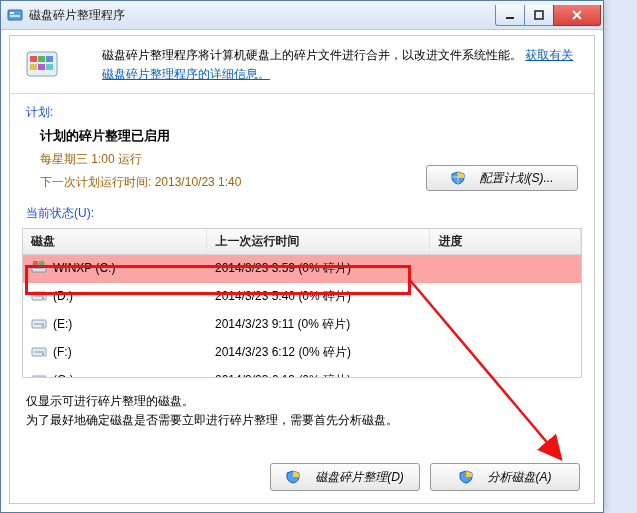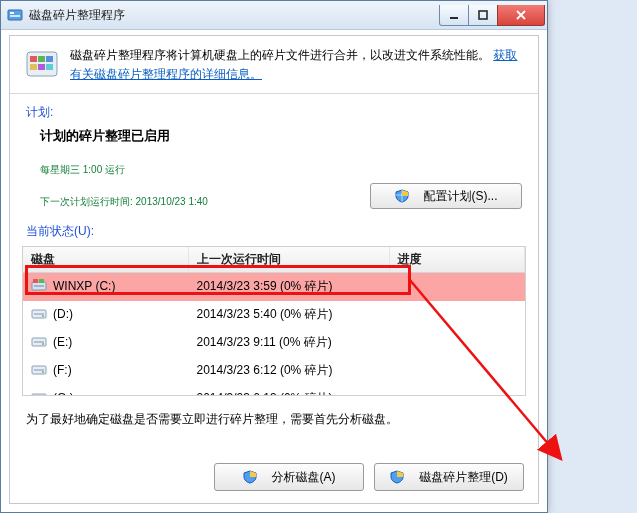--- a/index.html
+++ b/index.html
@@ -1,37 +1,37 @@
 <!DOCTYPE html>
 <html><head>
 <meta charset="utf-8">
 <style>
   html,body{margin:0;padding:0;font-family:"Microsoft YaHei","Segoe UI",Tahoma,sans-serif;font-size:12px;color:#000;background:#dfe9f5;}
-  .window{width:548px;height:513px;background:#fff;border:1px solid #5a7ca0;box-sizing:border-box;position:relative;box-shadow:0 0 8px rgba(0,0,0,.25);}
+  .window{width:604px;height:513px;background:#fff;border:1px solid #5a7ca0;box-sizing:border-box;position:relative;box-shadow:0 0 8px rgba(0,0,0,.25);}
   .titlebar{height:28px;background:linear-gradient(#eef4fb,#d7e4f2);display:flex;align-items:center;padding:0 0 0 6px;border-bottom:1px solid #b8c9dc;}
   .titlebar .ticon{width:16px;height:16px;margin-right:6px;}
   .titlebar .ttxt{flex:1;font-size:12px;color:#1a1a1a;}
   .winbtns{display:flex;height:20px;margin-right:2px;}
   .winbtn{width:28px;height:20px;border:1px solid #6f8aa8;border-top:none;margin-left:-1px;display:flex;align-items:center;justify-content:center;background:linear-gradient(#f7fbff,#d6e4f4);position:relative;}
   .winbtn.min{border-bottom-left-radius:3px;}
   .winbtn.close{width:46px;background:linear-gradient(#f07a74,#d9443c);border-color:#963630;border-bottom-right-radius:3px;}
   .winbtn svg{display:block;}
   .client{position:absolute;left:8px;right:8px;top:34px;bottom:8px;background:#fff;border:1px solid #c8c8c8;}
-  .banner{display:flex;align-items:flex-start;padding:10px 14px;border-bottom:1px solid #d9d9d9;background:#fff;}
+  .banner{display:flex;align-items:flex-start;padding:10px 14px;border-bottom:1px solid #d9d9d9;background:#fff;gap:32px;}
   .bicon{width:36px;height:36px;flex:0 0 36px;margin-right:10px;}
   .btext{font-size:12px;line-height:1.55;}
   .btext a{color:#0a5ec2;text-decoration:underline;cursor:pointer;}
   .section{padding:10px 16px 0 16px;}
   .sec-title{color:#1d4ed8;font-size:12px;margin-bottom:6px;}
   .sched-row{display:flex;align-items:flex-end;}
   .sched-left{flex:1;padding-left:14px;}
   .sched-left b{font-weight:bold;font-size:13px;}
-  .sched-left .line{margin-top:18px;font-size:10px;color:#15803d;}
+  .sched-left .line{margin-top:6px;font-size:12px;color:#a16207;}
   .cfg-btn{width:152px;height:26px;}
-  button.std{background:linear-gradient(#fdfdfd,#e7e7e7);border:1px solid #9a9a9a;border-radius:3px;font-size:12px;font-family:inherit;display:inline-flex;align-items:center;justify-content:center;gap:15px;cursor:pointer;padding:0 10px;}
+  button.std{background:linear-gradient(#fdfdfd,#e7e7e7);border:1px solid #9a9a9a;border-radius:3px;font-size:12px;font-family:inherit;display:inline-flex;align-items:center;justify-content:center;gap:15px;cursor:pointer;padding:0 10px;font-style:italic;}
   .shield{width:14px;height:14px;}
   .listwrap{margin:6px 12px 0 12px;border:1px solid #d0d0d0;height:148px;overflow:auto;}
   table.disk{width:100%;border-collapse:collapse;table-layout:fixed;}
   table.disk th{background:linear-gradient(#fbfbfb,#ececec);border-bottom:1px solid #d4d4d4;border-right:1px solid #e5e5e5;text-align:left;font-weight:bold;font-size:12px;padding:4px 8px;color:#222;}
   table.disk td{padding:4px 8px;font-size:12px;border-bottom:1px solid transparent;white-space:nowrap;}
   table.disk tr.sel td{background:#fca5a5;}
   .dicon{display:inline-block;vertical-align:-3px;margin-right:6px;}
   .note{padding:14px 16px 0 16px;font-size:12px;line-height:1.6;}
   .actions{position:absolute;right:14px;bottom:12px;display:flex;gap:10px;}
   .actions button{width:150px;height:28px;}
@@ -181,42 +181,43 @@
                     <circle cx="12" cy="11" r="0.9" fill="#6fa65a"></circle>
                   </svg></span>(G:)</td>
               <td>2014/3/23 6:13 (0% 碎片)</td>
               <td></td>
             </tr>
           </tbody>
       </table>
     </div>
 
     <div class="note">
+      <div>仅显示可进行碎片整理的磁盘。</div>
       <div>为了最好地确定磁盘是否需要立即进行碎片整理，需要首先分析磁盘。</div>
     </div>
 
     <div class="actions">
+      <button class="std">
+        <span class="shield">
+          <svg viewBox="0 0 14 14">
+              <path d="M7 1 L13 3 V7 C13 10 10 12.5 7 13 C4 12.5 1 10 1 7 V3 Z" fill="#4f9ef0" stroke="#1a5fb4"></path>
+              <path d="M7 1 L13 3 V7 H7 Z" fill="#f6c945"></path>
+            </svg>
+        </span>
+        <span>磁盘碎片整理(D)</span>
+      </button>
       <button class="std">
         <span class="shield">
           <svg viewBox="0 0 14 14">
               <path d="M7 1 L13 3 V7 C13 10 10 12.5 7 13 C4 12.5 1 10 1 7 V3 Z" fill="#4f9ef0" stroke="#1a5fb4"></path>
               <path d="M7 1 L13 3 V7 H7 Z" fill="#f6c945"></path>
             </svg>
         </span>
         <span>分析磁盘(A)</span>
       </button>
-      <button class="std">
-        <span class="shield">
-          <svg viewBox="0 0 14 14">
-              <path d="M7 1 L13 3 V7 C13 10 10 12.5 7 13 C4 12.5 1 10 1 7 V3 Z" fill="#4f9ef0" stroke="#1a5fb4"></path>
-              <path d="M7 1 L13 3 V7 H7 Z" fill="#f6c945"></path>
-            </svg>
-        </span>
-        <span>磁盘碎片整理(D)</span>
-      </button>
     </div>
 
   </div>
 
   <div class="anno-rect"></div>
   <svg class="arrow">
     <defs>
         <marker id="ah" markerWidth="12" markerHeight="12" refX="9" refY="5" orient="auto">
       <path d="M0 0 L10 5 L0 10 Z" fill="#e11"></path>
         </marker>

